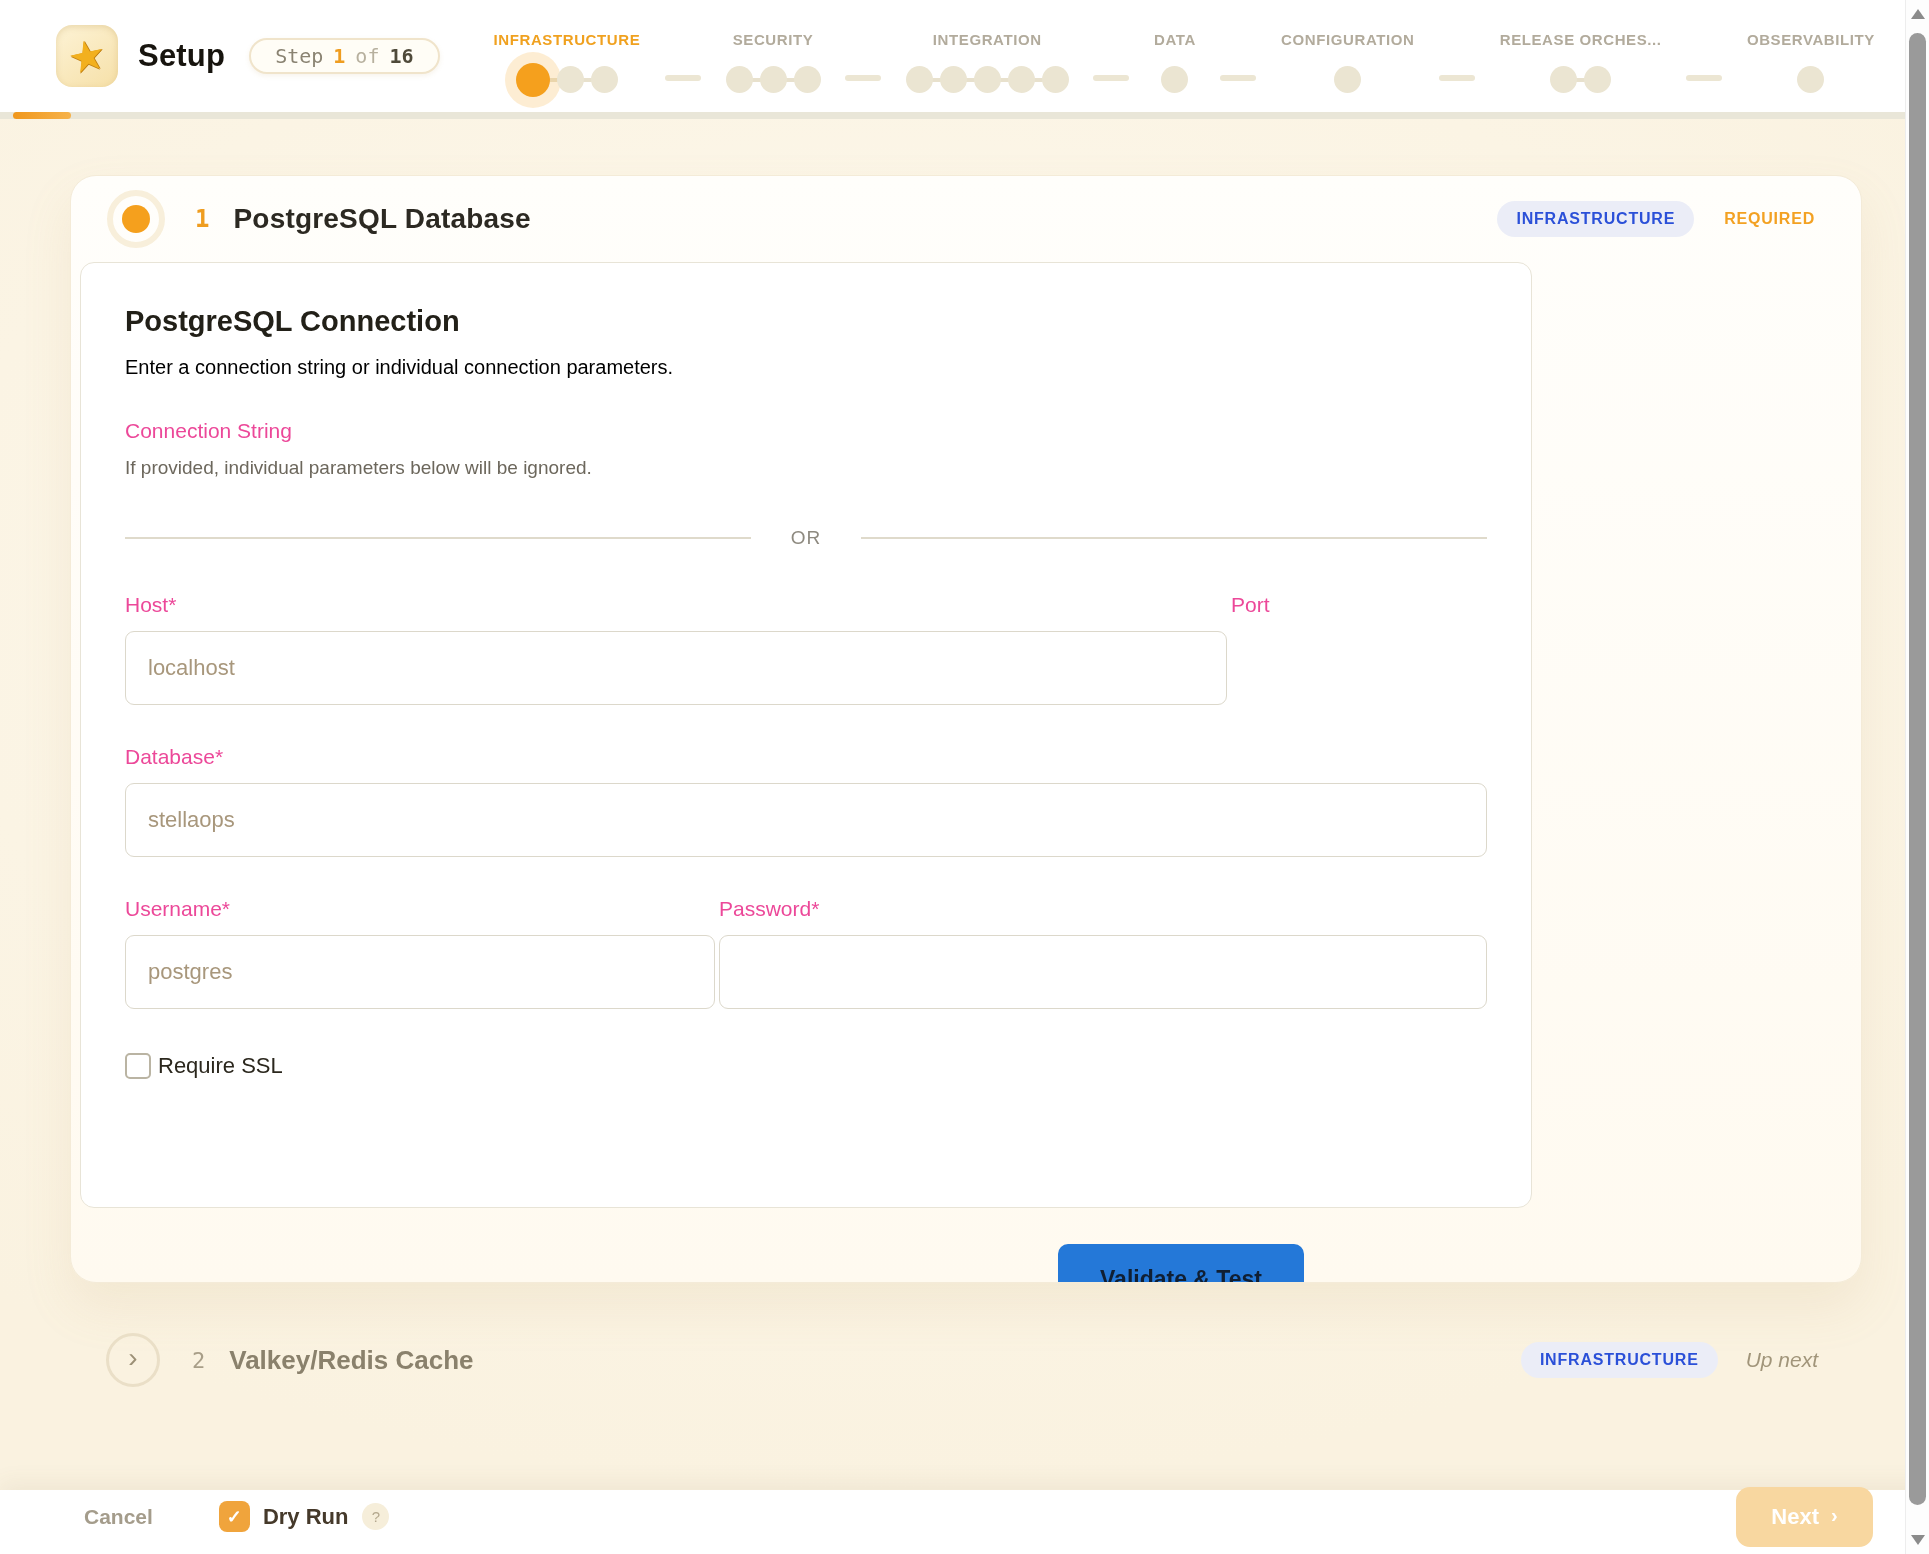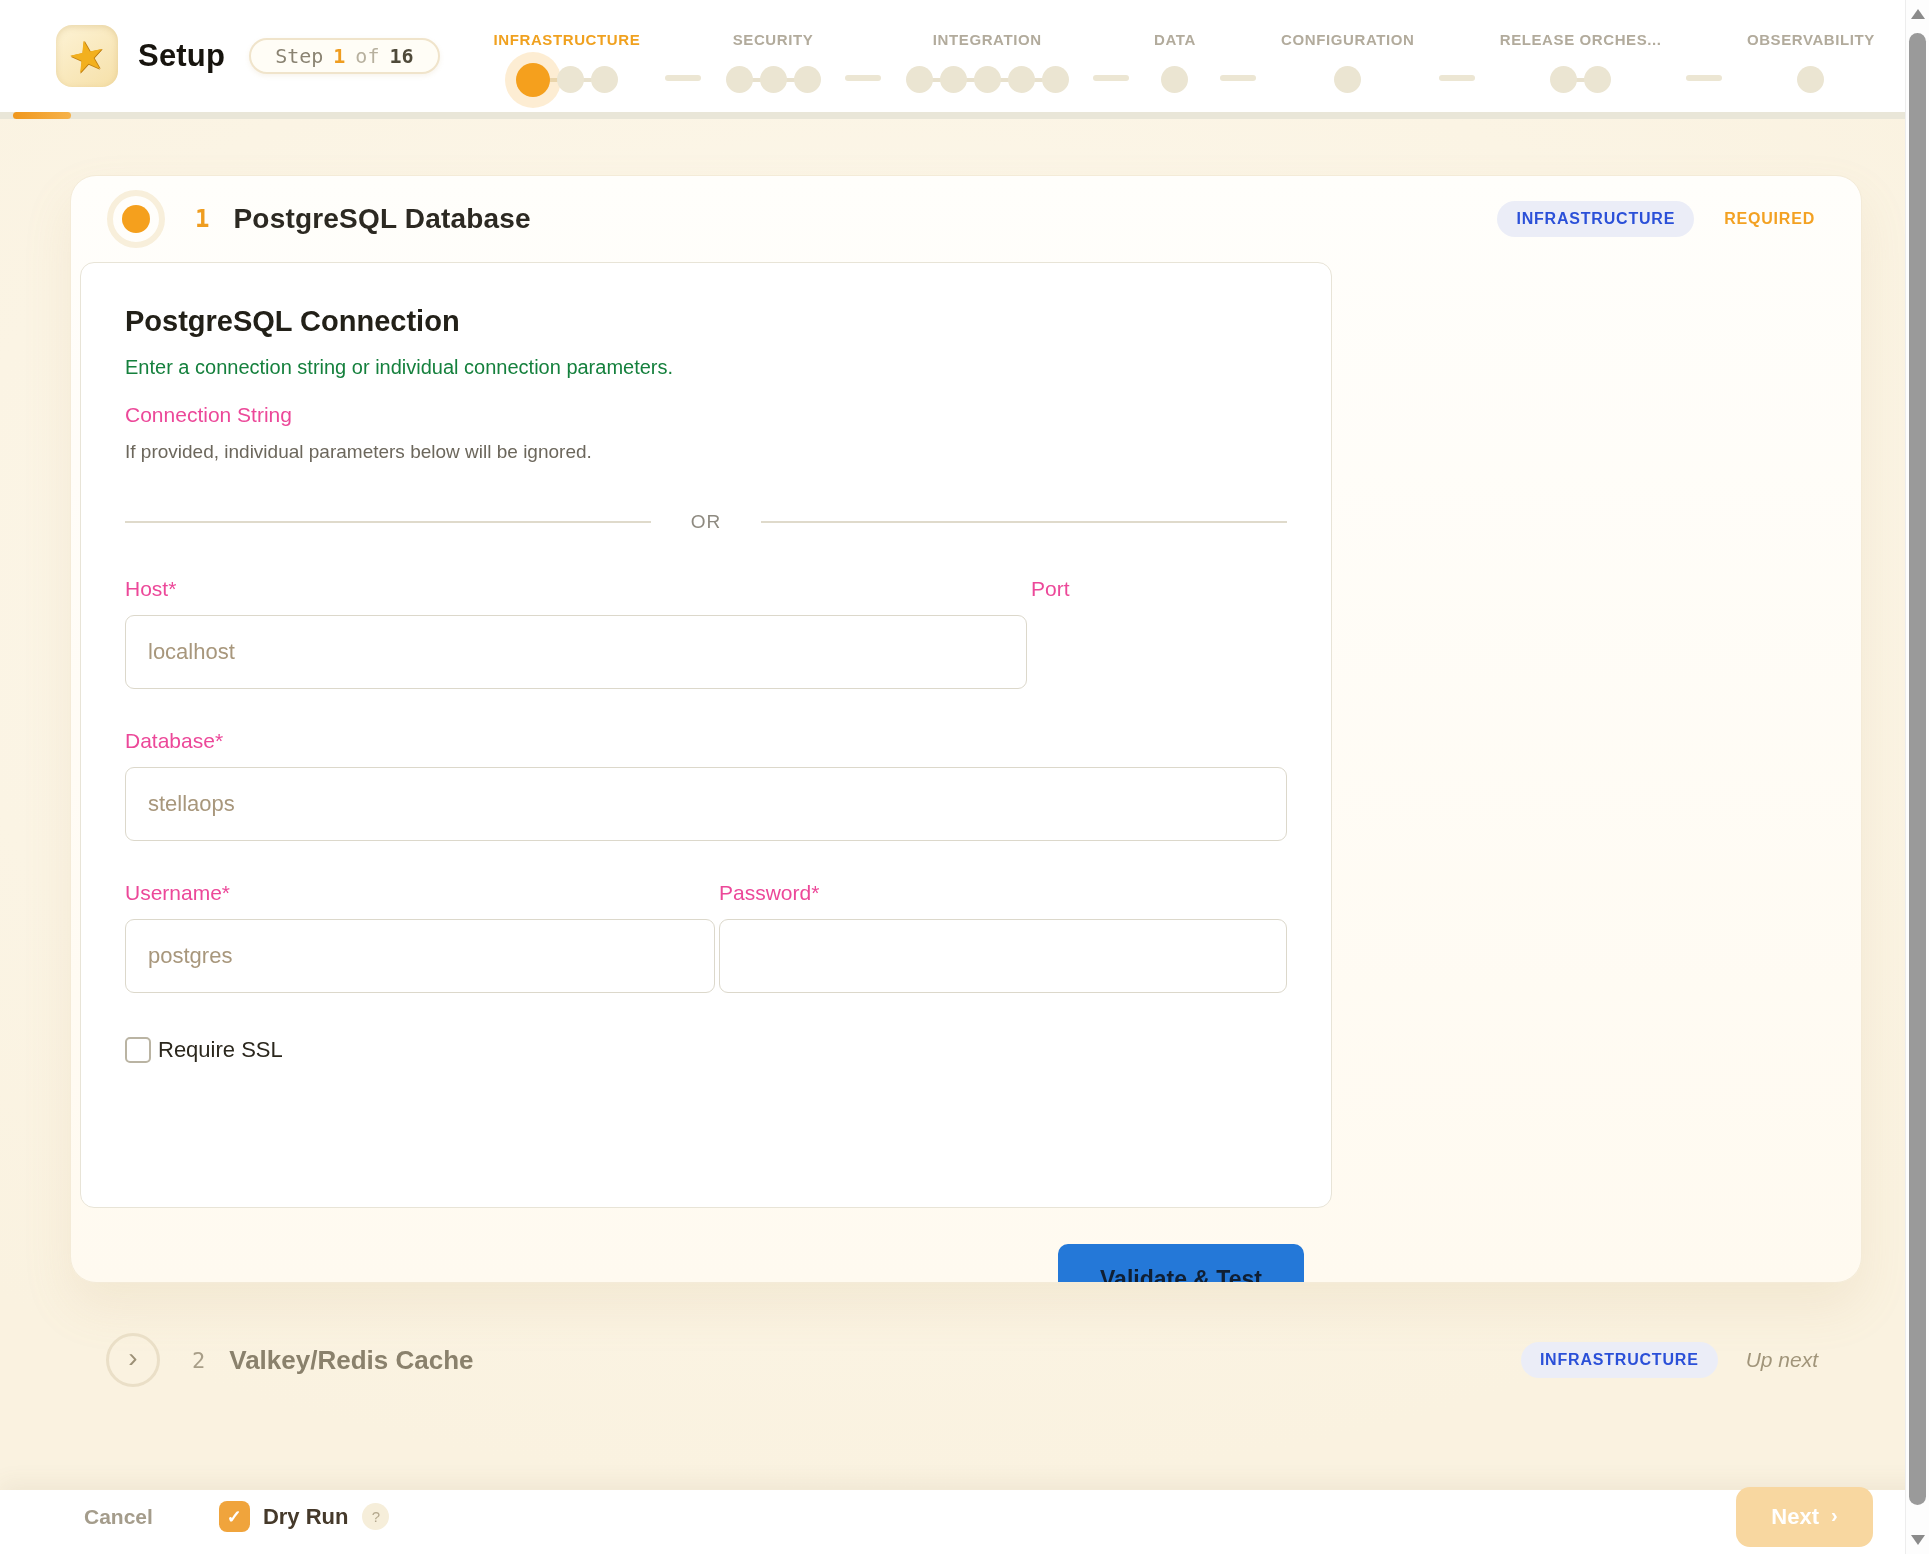--- a/index.html
+++ b/index.html
@@ -67,25 +67,25 @@
   .step-num { font-size:24px; font-weight:700; color:#ef9d20; margin-left:30px; }
   .step-title { font-size:28px; font-weight:800; color:#2c2922; margin-left:24px; letter-spacing:.2px; }
   .head-spacer { flex:1; }
   .badge-cat {
     background:#ebedf7; color:#2b50d8; font-size:16px; font-weight:700; letter-spacing:.8px;
     border-radius:999px; padding:9px 19px; white-space:nowrap;
   }
   .badge-req { color:#f3a122; font-size:16px; font-weight:700; letter-spacing:.8px; margin-left:30px; margin-right:10px; }
 
   .panel {
-    margin-left:9px; width:1252px; height:946px; background:#ffffff;
+    margin-left:9px; width:1452px; height:946px; background:#ffffff;
     border:1px solid #e8e4d7; border-radius:14px; padding:42px 44px;
   }
   .panel h2 { font-size:29px; font-weight:800; color:#222018; margin-bottom:18px; }
-  .panel .desc { font-size:20px; color:#15803d; margin-bottom:24px; }
+  .panel .desc { font-size:20px; color:#000000; margin-bottom:40px; }
   .flabel { font-size:21px; color:#ec4899; font-weight:500; margin-bottom:14px; display:block; }
   .tinput {
     width:100%; height:74px; border:1px solid #dcd8cb; border-radius:9px; background:#fff;
     padding:0 22px; font-size:22px; color:#4f3d28; outline:none;
     font-family:"Liberation Sans",sans-serif;
   }
   .tinput::placeholder { color:#a8977c; opacity:1; }
   .hint { font-size:19px; color:#6c675c; margin-top:14px; }
   .or-row { display:flex; align-items:center; margin:48px 0 44px; }
   .or-line { flex:1; height:2px; background:#dfdacb; }

